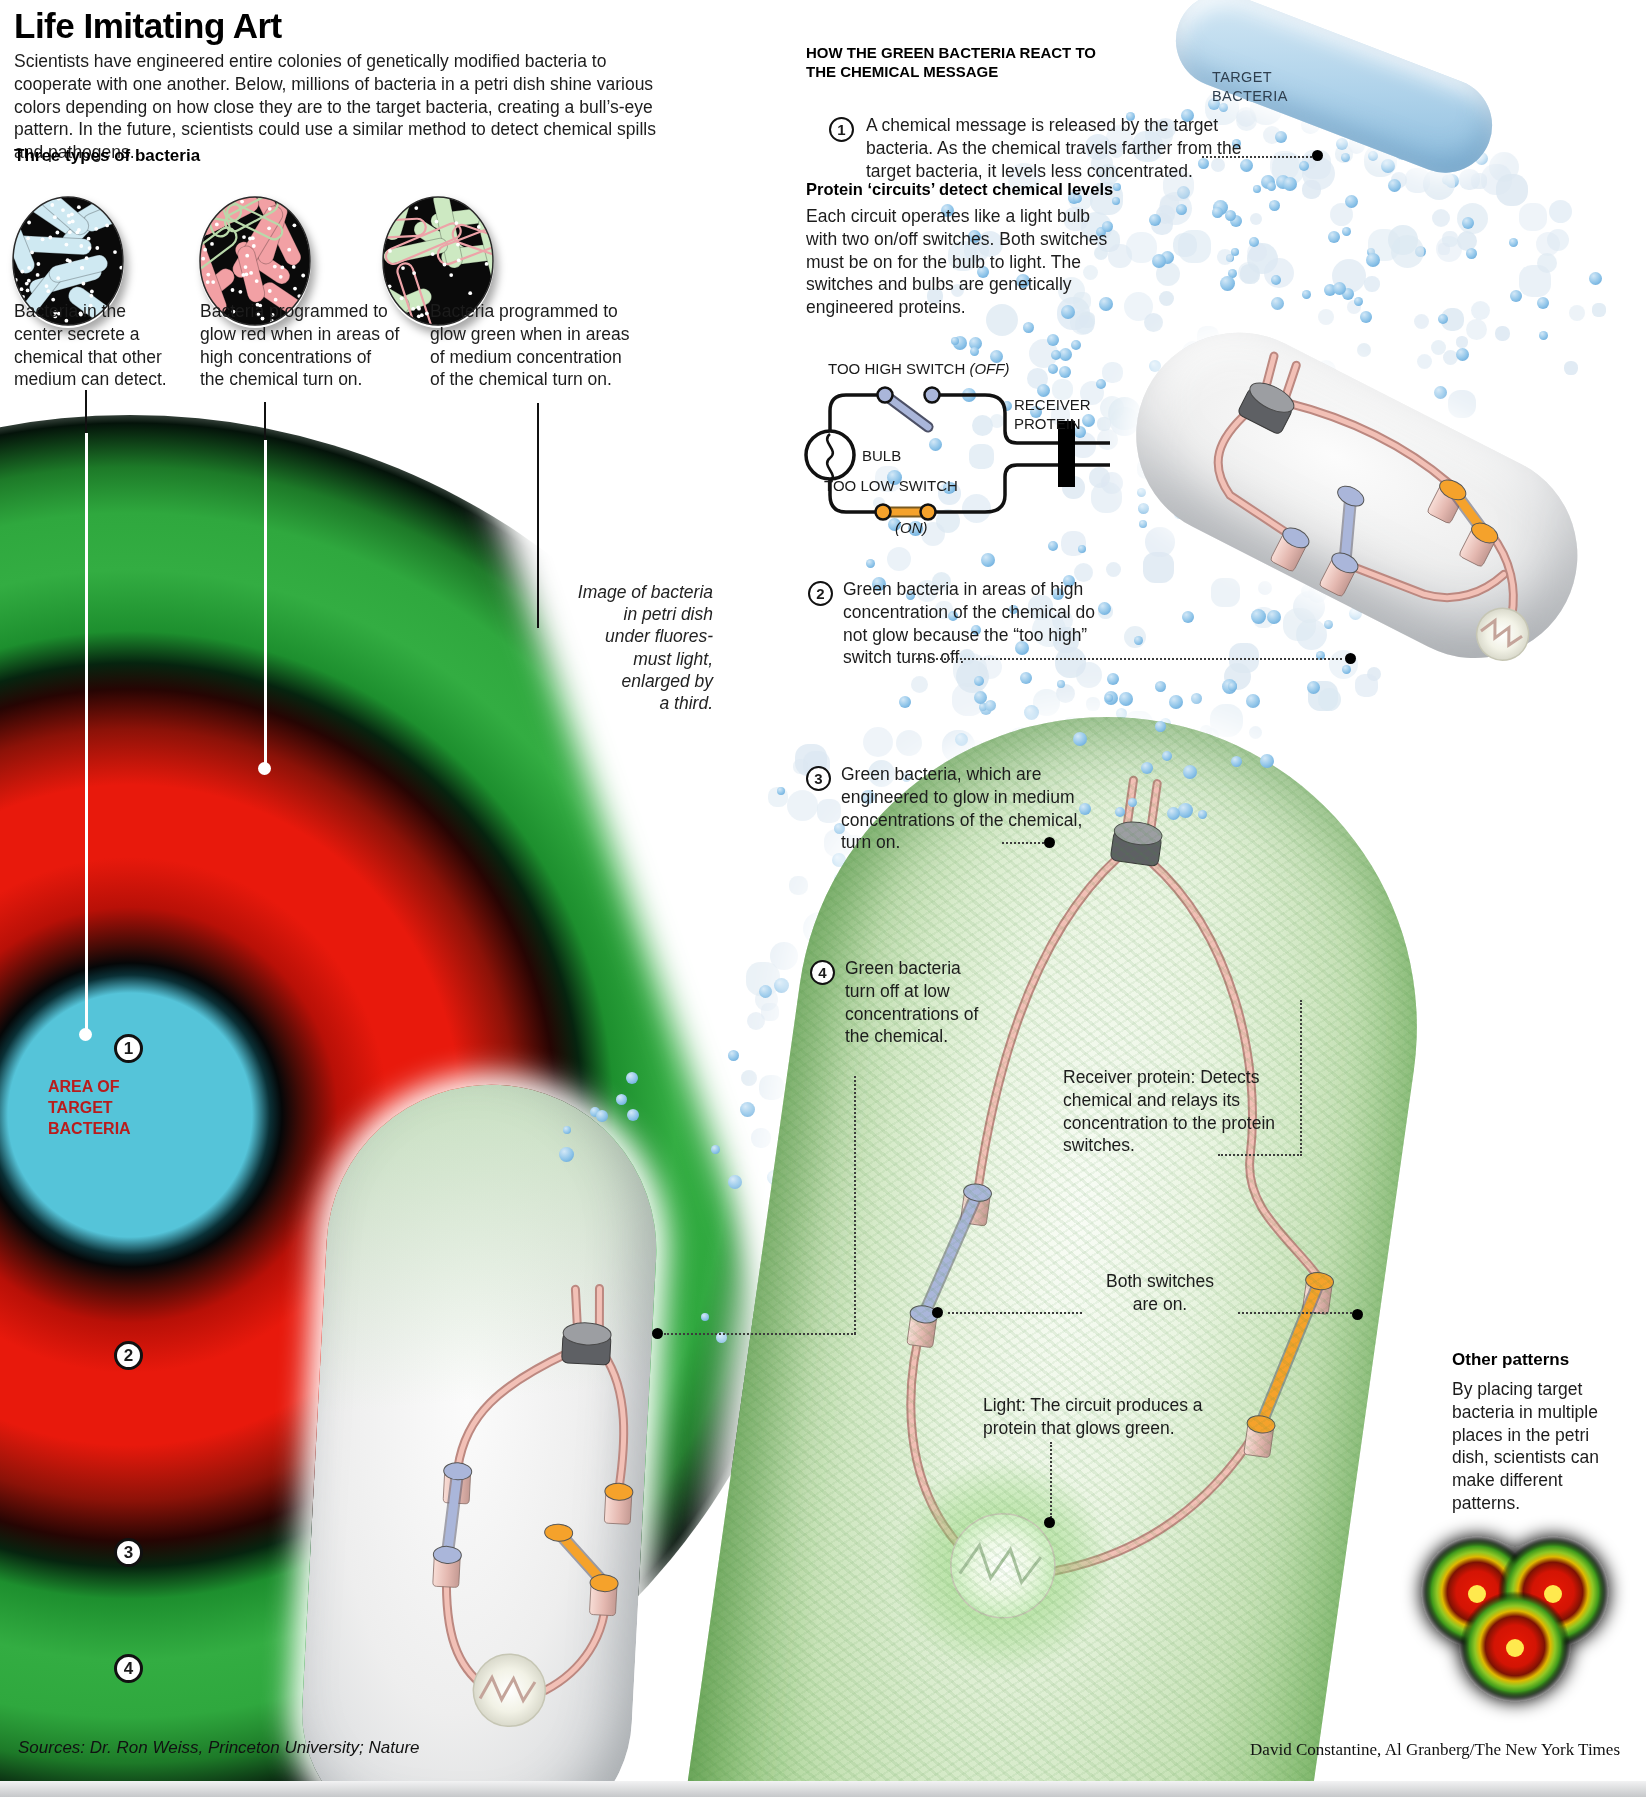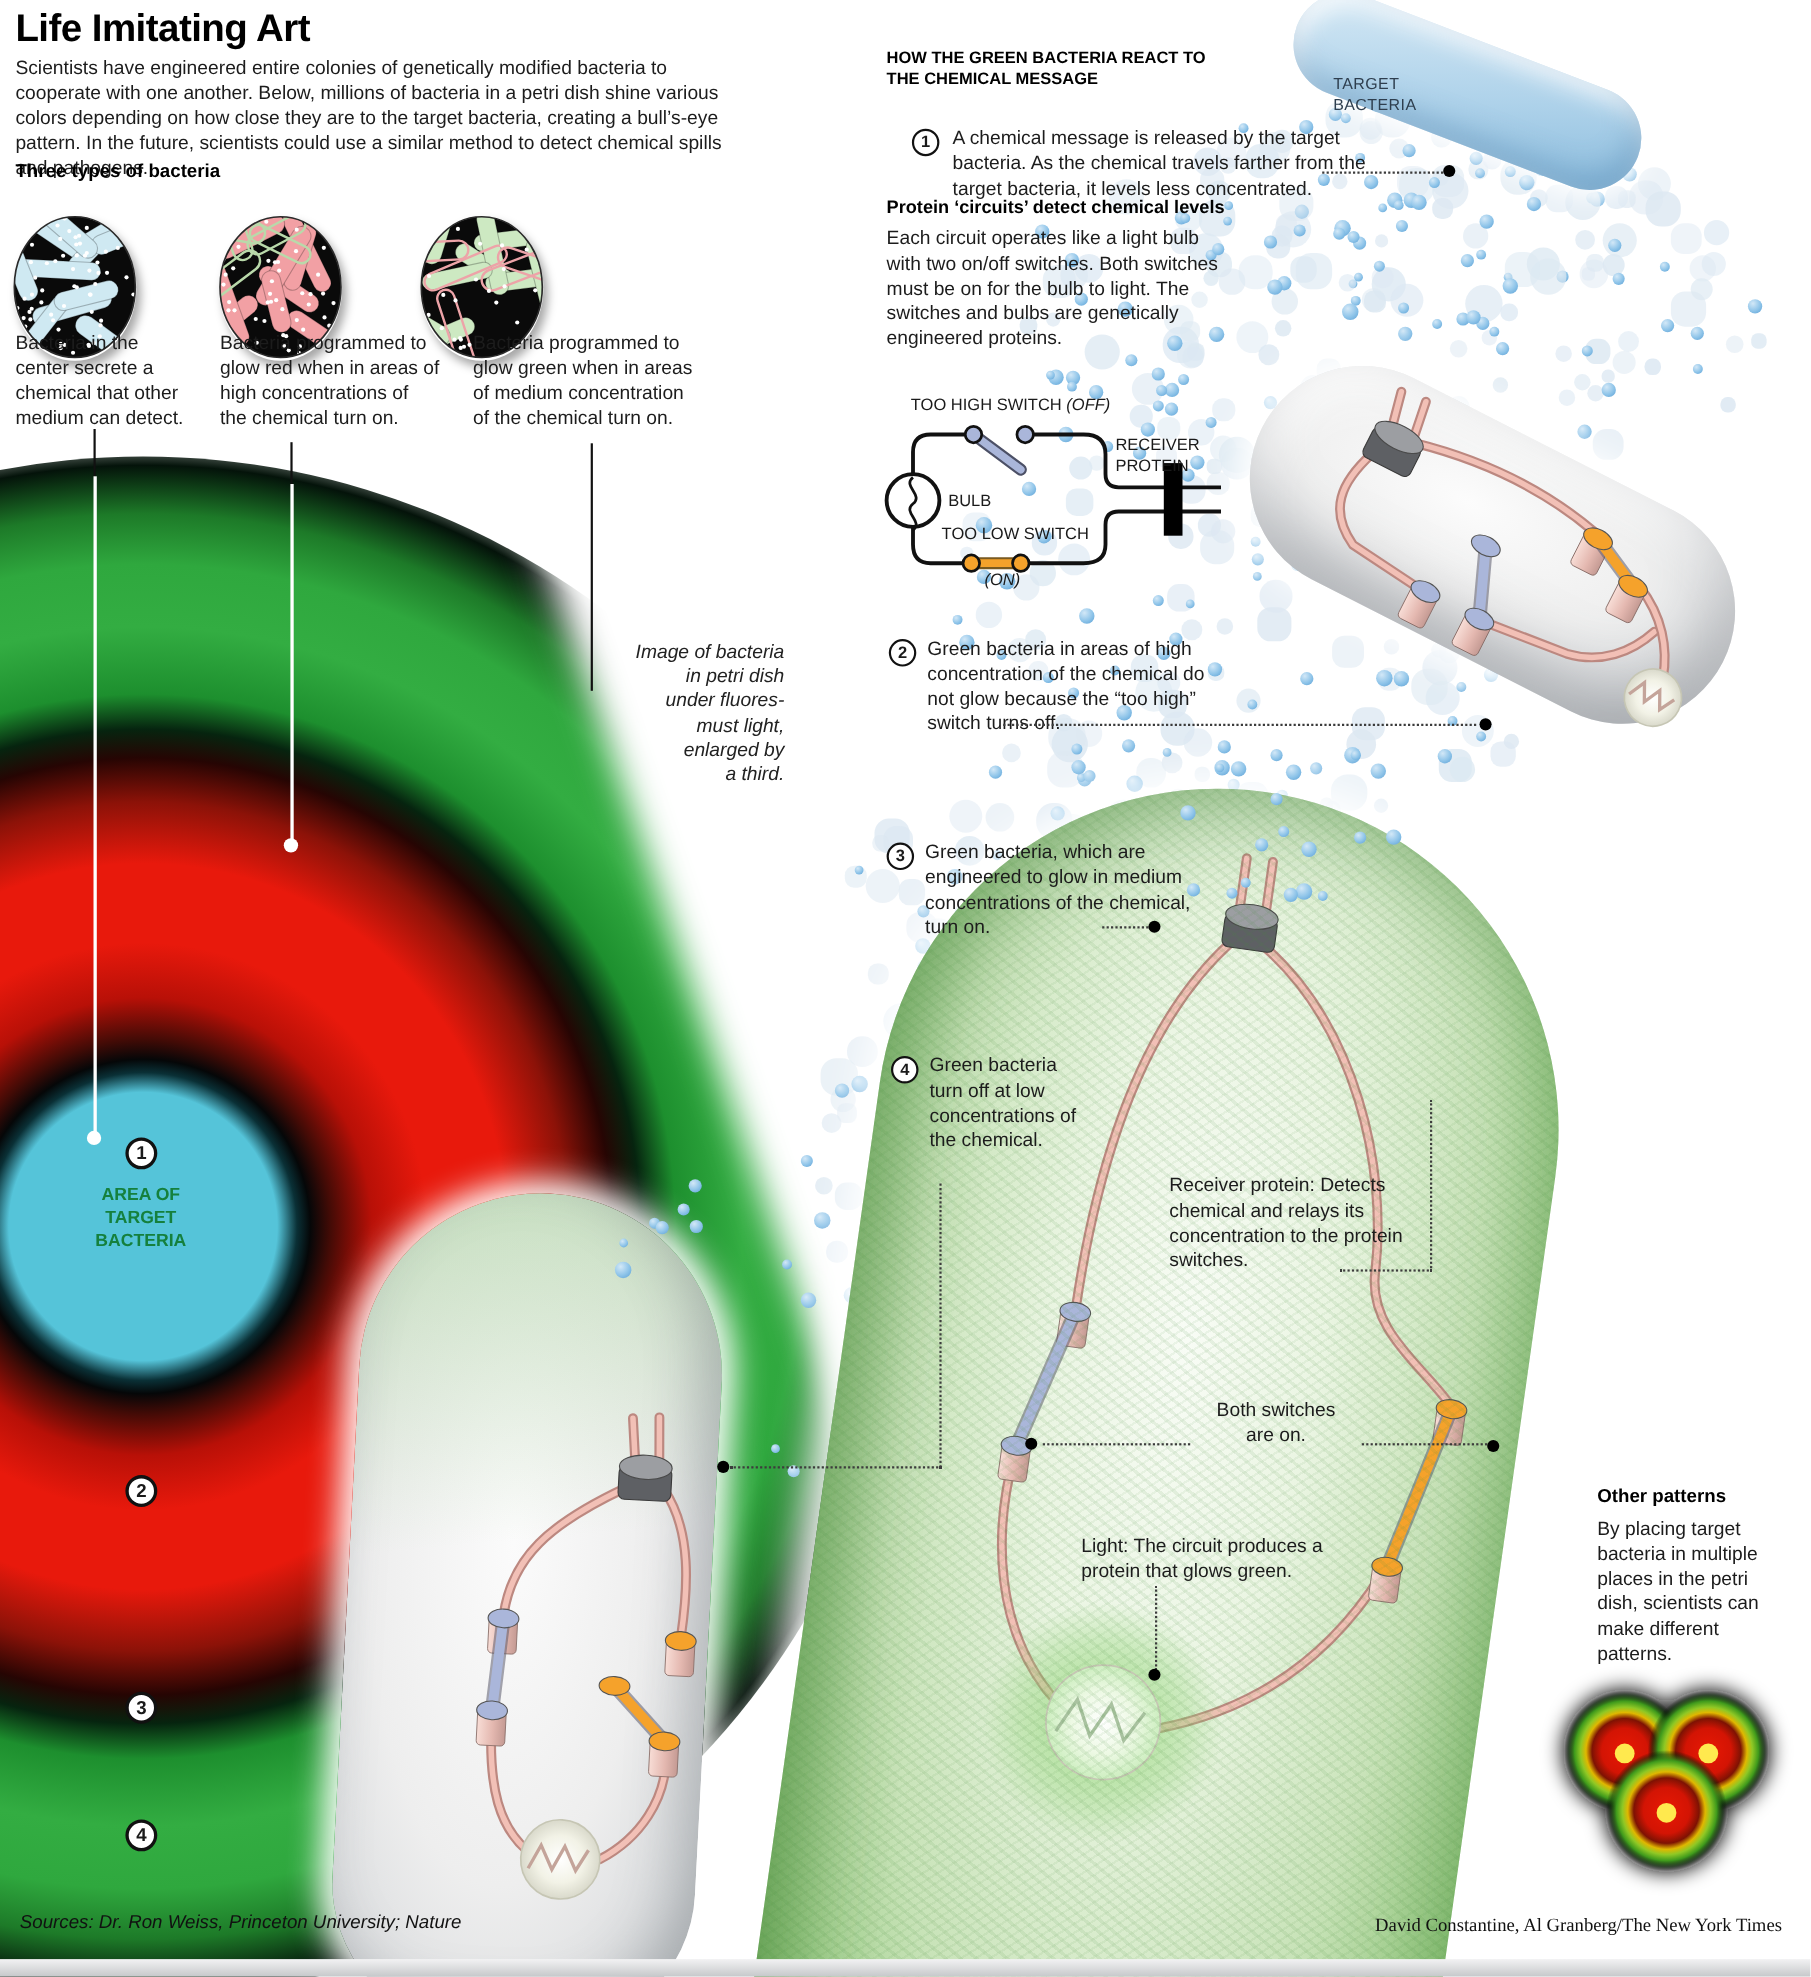--- a/index.html
+++ b/index.html
@@ -1037,21 +1037,21 @@
 <div class="abs photo-cap" style="left:535px;top:581px;width:178px">
   <span class="blockline">Image of bacteria</span>
   <span class="blockline">in petri dish</span>
   <span class="blockline">under fluores-</span>
   <span class="blockline">must light,</span>
   <span class="blockline">enlarged by</span>
   <span class="blockline">a third.</span>
 </div>
 
 <div class="abs marker" style="left:114px;top:1034px">1</div>
-<div class="abs" style="left:48px;top:1076px;width:160px;text-align:center;font-weight:bold;font-size:16px;line-height:21px;color:#15803d">
+<div class="abs" style="left:48px;top:1076px;width:160px;text-align:left;font-weight:bold;font-size:16px;line-height:21px;color:#b91c1c">
   <span class="blockline">AREA OF</span>
   <span class="blockline">TARGET</span>
   <span class="blockline">BACTERIA</span>
 </div>
 <div class="abs marker" style="left:114px;top:1341px">2</div>
 <div class="abs marker" style="left:114px;top:1538px">3</div>
 <div class="abs marker" style="left:114px;top:1654px">4</div>
 
 <div class="abs caps-head" style="left:806px;top:44px">
   <span class="blockline">HOW THE GREEN BACTERIA REACT TO</span>
@@ -1086,21 +1086,21 @@
   <rect x="278" y="66" width="17" height="66" fill="#000"></rect>
 </svg>
 <div class="abs schlabel" style="left:828px;top:360px">
   <span class="bold">TOO HIGH</span><span style="white-space:pre"> SWITCH </span><span class="ital">(OFF)</span>
 </div>
 <div class="abs schlabel" style="left:862px;top:447px">BULB</div>
 <div class="abs schlabel" style="left:1014px;top:395px;line-height:19px">
   <span class="blockline">RECEIVER</span>
   <span class="blockline">PROTEIN</span>
 </div>
-<div class="abs schlabel" style="left:856px;top:477px">
+<div class="abs schlabel" style="left:824px;top:477px">
   <span class="bold">TOO LOW</span><span style="white-space:pre"> SWITCH</span>
 </div>
 <div class="abs schlabel ital" style="left:895px;top:519px">(ON)</div>
 
 <div class="abs numcirc" style="left:808px;top:581px">2</div>
 <div class="abs body-text" style="left:843px;top:578px;width:270px">Green bacteria in areas of high concentration of the chemical do not glow because the “too high” switch turns off.</div>
 <div class="abs dotted-h" style="left:912px;top:658px;width:430px"></div>
 <div class="abs bdot" style="left:1345px;top:653px"></div>
 
 <div class="abs numcirc" style="left:806px;top:766px">3</div>

